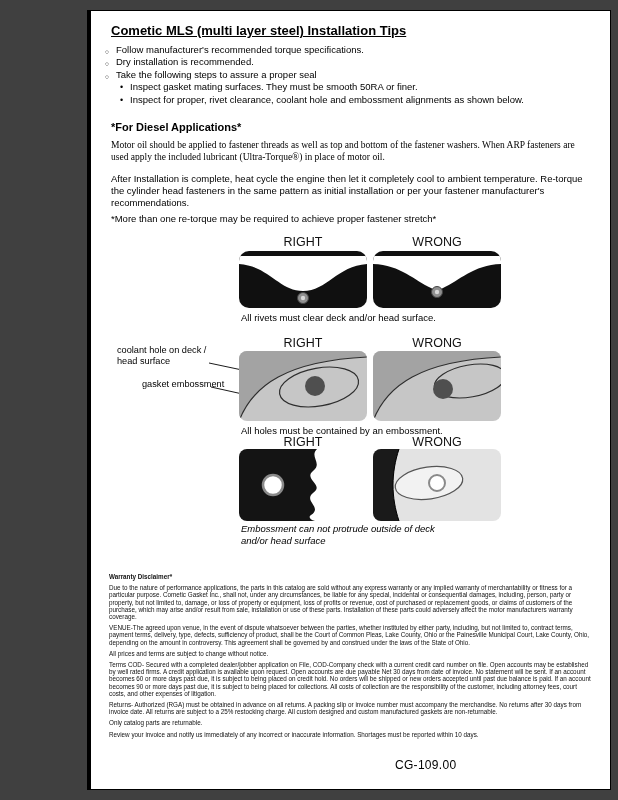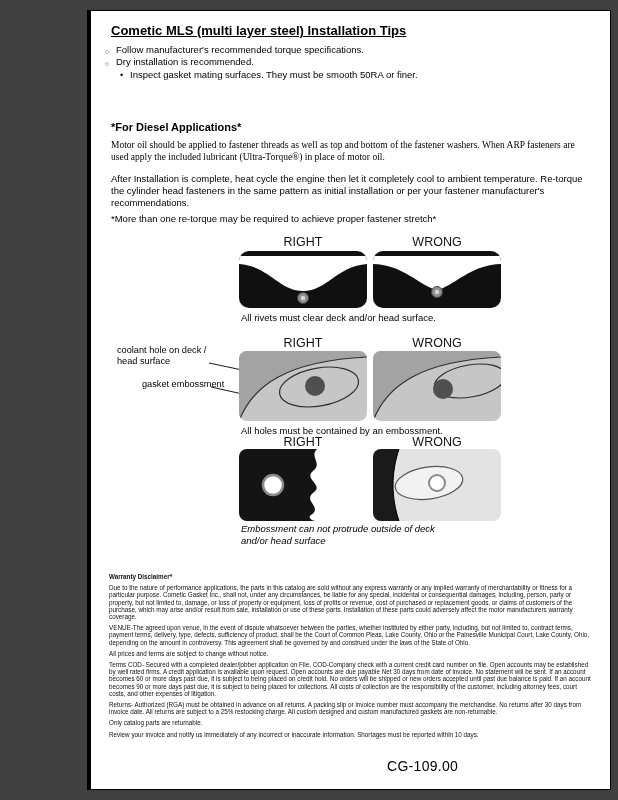--- a/index.html
+++ b/index.html
@@ -38,34 +38,36 @@
   #cap-2 { left:150px; top:414px; }
   #callout-hole { left:26px; top:334px; width:104px; }
   #callout-emboss { left:30px; top:368px; width:112px;padding-left:21px; }
   #leader-lines { position:absolute; left:114px; top:340px; width:112px; height:58px; pointer-events:none; }
   #hdr-3-right { left:148px; top:424px; }  #hdr-3-wrong { left:282px; top:424px; }
   #fig-3-right { left:148px; top:438px; }  #fig-3-wrong { left:282px; top:438px; }
   #cap-3 { left:150px; top:512px; width:218px;font-style:italic; }
   .legal { position:absolute; left:18px; top:562px; width:482px; font-size:6.3px; line-height:7.2px; color:#111; }
   .legal p { margin:0 0 4px 0; }
   .legal-h { font-weight:bold; margin:0 0 3px 0; }
-  .footer-code { position:absolute; left:296px; top:747px; font-size:14px; letter-spacing:0.3px; }
+  .footer-code { position:absolute; left:304px; top:747px; font-size:12px; letter-spacing:0.3px; }
 </style>
 </head>
 <body>
 
 <div class="canvas">
   <div class="page">
 
     <h1 class="title">Cometic MLS (multi layer steel) Installation Tips</h1>
 
     <div class="bullets">
       <div class="b-item"><span>Follow manufacturer's recommended torque specifications.</span></div>
       <div class="b-item"><span>Dry installation is recommended.</span></div>
+      <div class="b-item"><span>Take the following steps to assure a proper seal</span></div>
       <div class="sb-item"><span>Inspect gasket mating surfaces.  They must be smooth 50RA or finer.</span></div>
+      <div class="sb-item"><span>Inspect for proper, rivet clearance, coolant hole and embossment alignments as shown below.</span></div>
     </div>
 
     <div class="diesel">*For Diesel Applications*</div>
 
     <p class="para" id="para-oil">Motor oil should be applied to fastener threads as well as top and bottom of the fastener washers. When ARP fasteners are used apply the included lubricant (Ultra-Torque®) in place of motor oil.</p>
     <p class="para" id="para-heat">After Installation is complete, heat cycle the engine then let it completely cool to ambient temperature. Re-torque the cylinder head fasteners in the same pattern as initial installation or per your fastener manufacturer's recommendations.</p>
     <p class="para" id="para-note">*More than one re-torque may be required to achieve proper fastener stretch*</p>
 
     <div class="hdr" id="hdr-1-right">RIGHT</div>
     <div class="hdr" id="hdr-1-wrong">WRONG</div>

